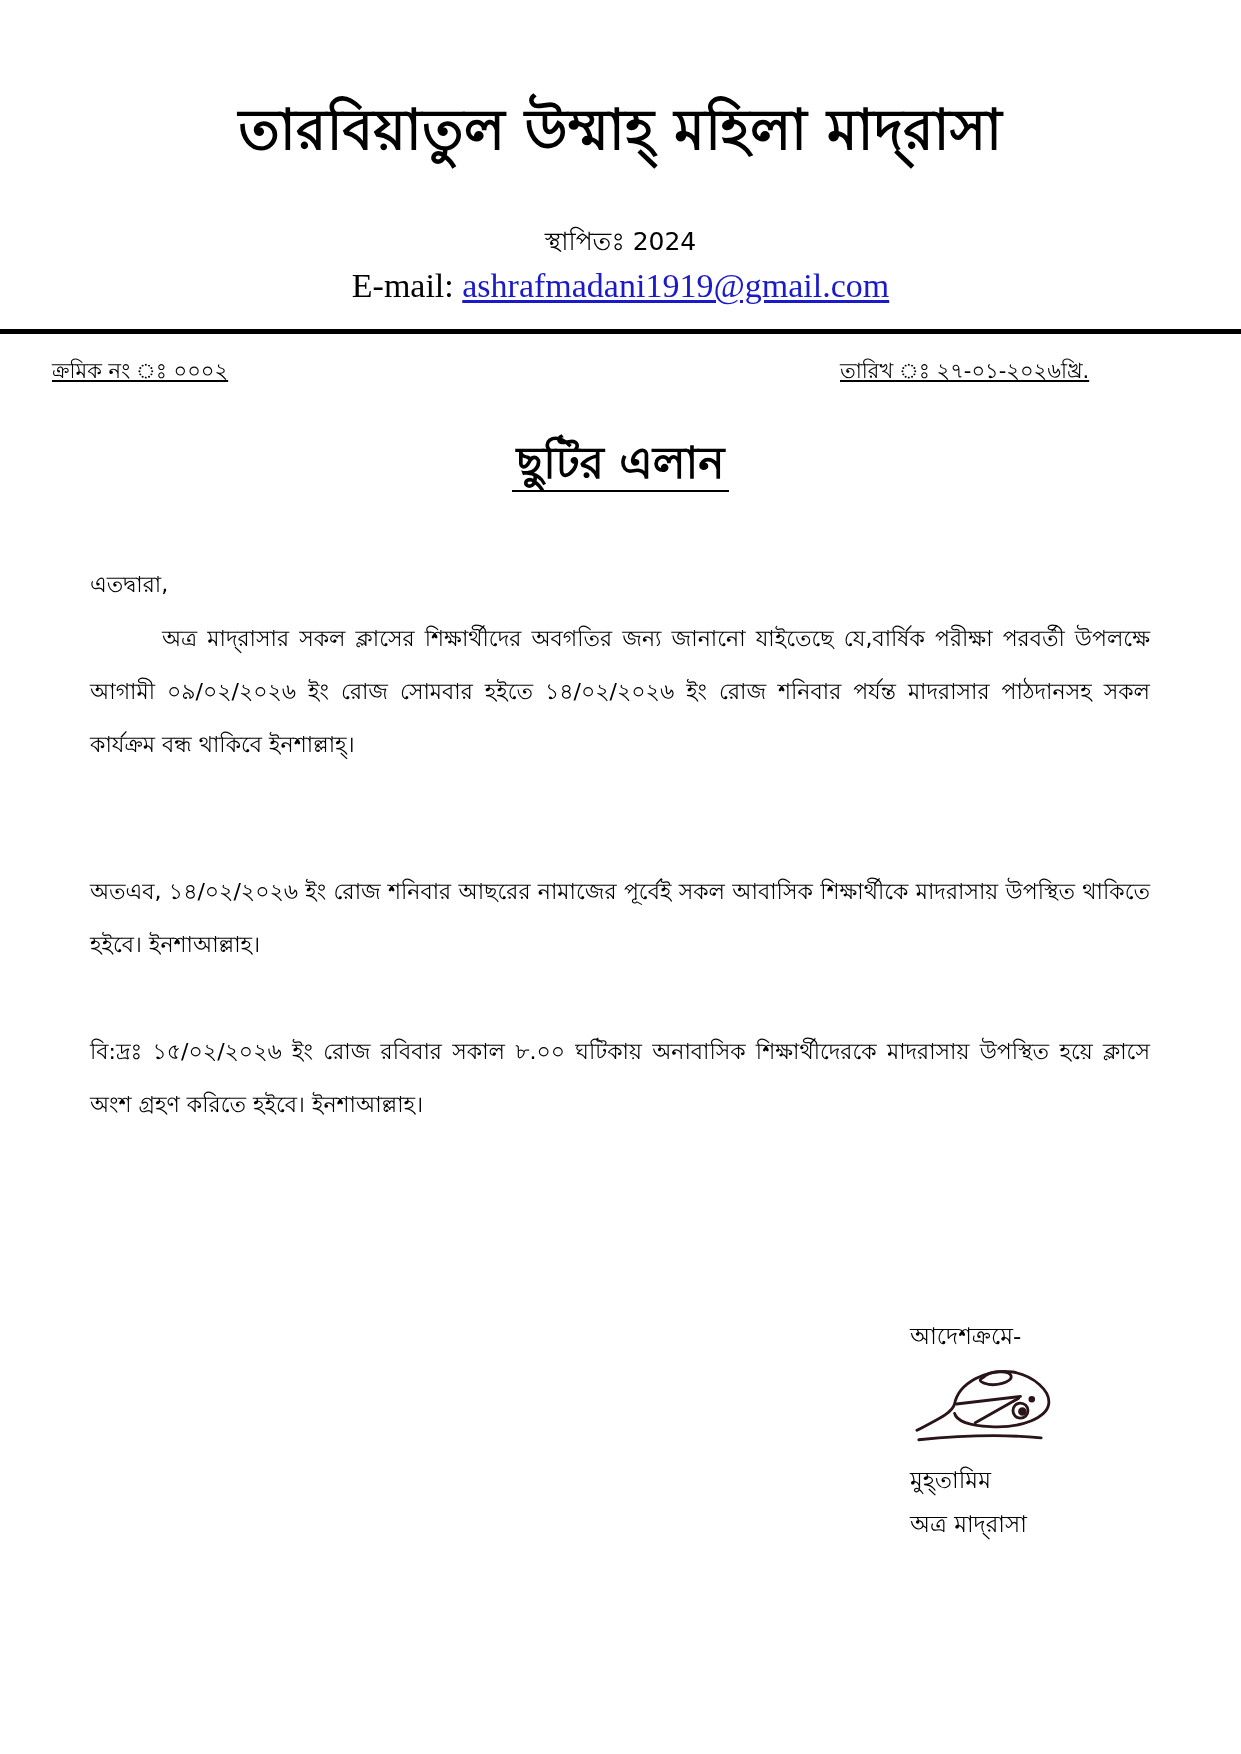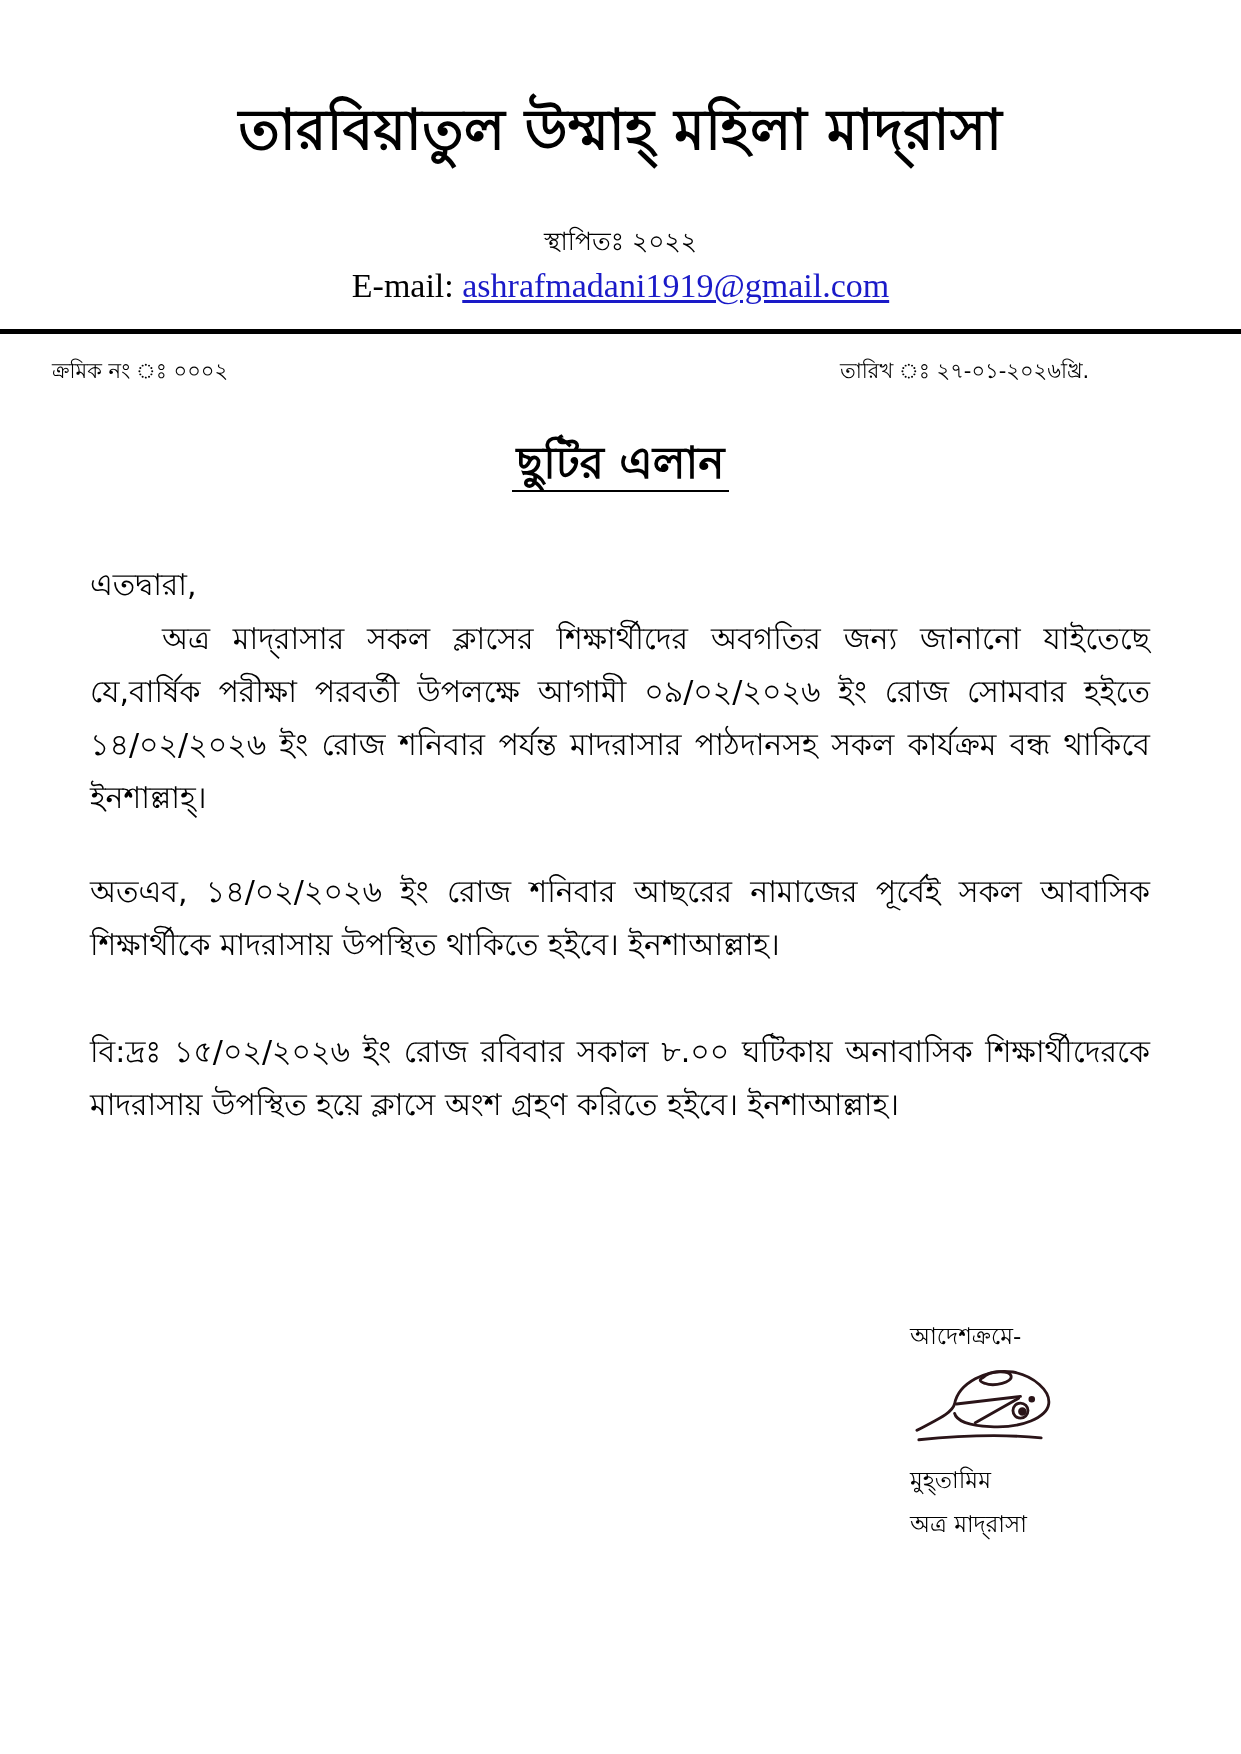--- a/index.html
+++ b/index.html
@@ -65,20 +65,21 @@
       top: 329px;
       height: 5px;
       background: #000;
     }
 
     .meta-row {
       position: absolute;
       top: 356px;
       font-size: 21px;
       line-height: 30px;
+      text-decoration: underline;
     }
     .serial { left: 52px; }
     .date { left: 840px; }
 
     .notice-title {
       position: absolute;
       left: 0; right: 0;
       top: 428px;
       text-align: center;
       font-size: 44px;
@@ -87,21 +88,21 @@
     }
     .notice-title span {
       border-bottom: 2px solid #000;
       padding: 0 4px 2px 4px;
     }
 
     .body-text {
       position: absolute;
       left: 90px;
       width: 1060px;
-      font-size: 30px;
+      font-size: 22px;
       line-height: 53px;
       text-align: justify;
     }
     .salutation { top: 558px; }
     .para1 { top: 612px; text-indent: 72px; text-align-last: left; }
     .para2 { top: 865px; text-align-last: left; }
     .para3 { top: 1025px; text-align-last: left; }
 
     .sign-block {
       position: absolute;
@@ -122,21 +123,21 @@
       font-size: 23px;
       line-height: 44px;
     }
   </style>
 </head>
 <body>
 
 <div class="page">
 
   <div class="org-name">তারবিয়াতুল উম্মাহ্ মহিলা মাদ্‌রাসা</div>
-  <div class="org-established">স্থাপিতঃ ২০২২</div>
+  <div class="org-established">স্থাপিতঃ 2024</div>
   <div class="org-email">
     <span>E-mail: </span><a class="email-link">ashrafmadani1919@gmail.com</a>
   </div>
 
   <div class="header-rule"></div>
 
   <div class="meta-row serial">ক্রমিক নং ঃ ০০০২</div>
   <div class="meta-row date">তারিখ ঃ ২৭-০১-২০২৬খ্রি.</div>
 
   <div class="notice-title">

